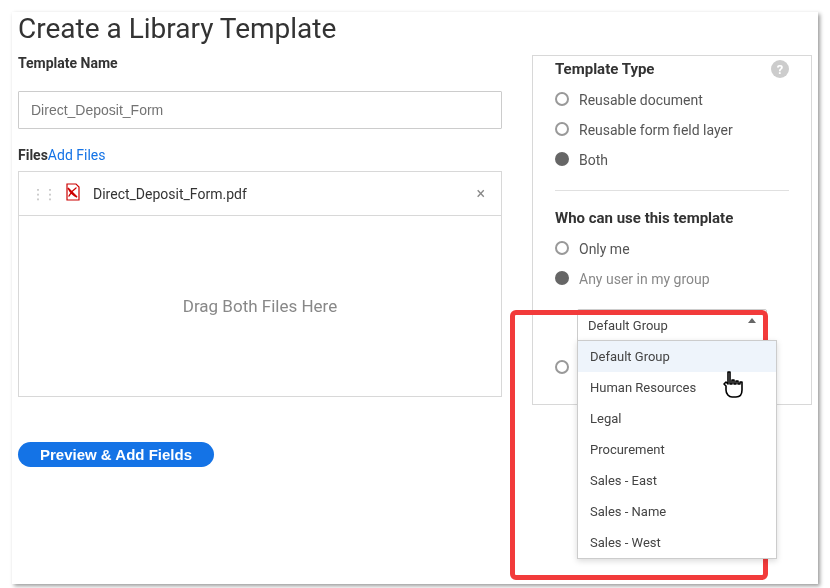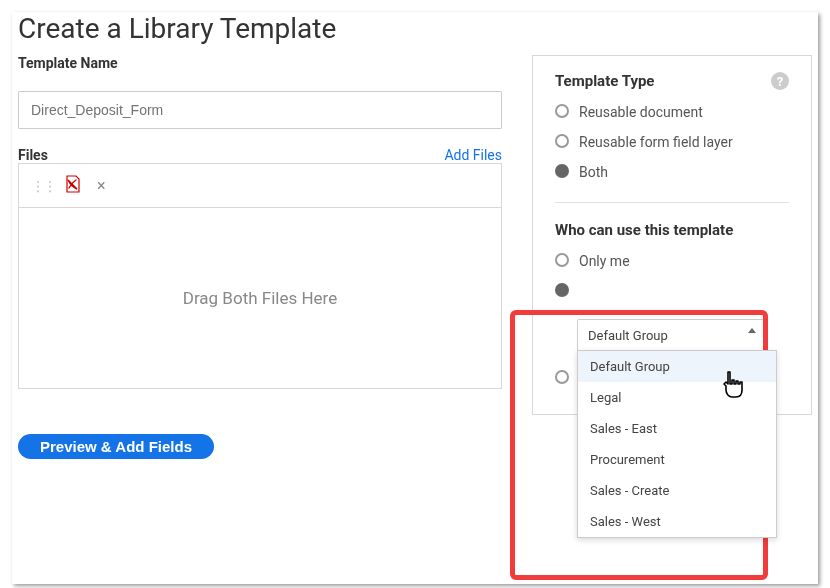--- a/index.html
+++ b/index.html
@@ -20,21 +20,21 @@
     .field-label { font-size: 14px; font-weight: 700; color: #333; margin-bottom: 20px; }
     .template-name-input {
       width: 100%;
       padding: 10px 12px;
       font-size: 14px;
       border: 1px solid #ccc;
       border-radius: 1px;
       color: #737373;
       margin-bottom: 18px;
     }
-    .files-header { display: flex; justify-content: space-between; align-items: center; margin-bottom: 0; }
+    .files-header { display: flex; justify-content: flex-start; align-items: center; margin-bottom: 8px; }
     .add-files-link { color: #1473e6; font-size: 14px; cursor: pointer; }
 
     .files-box { border: 1px solid #d8d8d8; }
     .file-row {
       display: flex; align-items: center;
       padding: 10px 12px;
       border-bottom: 1px solid #d8d8d8;
       font-size: 14px; color: #333;
     }
     .drag-handle { color: #bbb; margin-right: 8px; font-size: 14px; cursor: grab; letter-spacing: -2px; }
@@ -49,21 +49,21 @@
     .preview-btn {
       margin-top: 45px;
       background: #1473e6; color: #fff;
       border: none; border-radius: 20px;
       padding: 4px 22px; font-size: 15px; font-weight: 600;
       cursor: pointer;
     }
 
     .right-panel {
       border: 1px solid #d8d8d8;
-      padding: 16px 22px 30px 22px;
+      padding: 4px 22px 30px 22px;
       position: relative;
     }
     .panel-header { display: flex; justify-content: space-between; align-items: center; margin-bottom: 14px; }
     .panel-title { font-size: 15px; font-weight: 700; color: #333; }
     .help-icon {
       width: 18px; height: 18px; border-radius: 50%;
       background: #ccc; color: #fff; font-size: 13px; font-weight: 700;
       display: flex; align-items: center; justify-content: center;
     }
     .radio-group { display: flex; flex-direction: column; gap: 14px; }
@@ -143,20 +143,21 @@
 
     <div class="files-box">
       <div class="file-row">
         <span class="drag-handle">⋮⋮</span>
         <span class="pdf-icon">
           <svg width="20" height="20" viewBox="0 0 20 20">
             <path d="M4 2 L13 2 L16 5 L16 18 L4 18 Z" fill="none" stroke="#c00" stroke-width="1.2"></path>
             <path d="M5 6 C 7 10, 11 14, 14 15 C 12 13, 8 9, 5 6 Z M6 14 C 8 10, 10 8, 13 6" fill="none" stroke="#c00" stroke-width="1.4" stroke-linecap="round"></path>
           </svg>
         </span>
+        <span class="file-name">Direct_Deposit_Form.pdf</span>
         <span class="remove-file">×</span>
       </div>
       <div class="dropzone">Drag Both Files Here</div>
     </div>
 
     <button class="preview-btn">Preview &amp; Add Fields</button>
   </div>
 
   <div class="right-col">
     <div class="right-panel">
@@ -182,30 +183,32 @@
       <hr class="divider">
 
       <div class="panel-title" style="margin-bottom:14px">Who can use this template</div>
       <div class="radio-group">
         <label class="radio-row">
           <span class="radio-circle"></span>
           <span>Only me</span>
         </label>
         <label class="radio-row" style="color:#888">
           <span class="radio-circle filled"></span>
+          <span>Any user in my group</span>
         </label>
         <div class="group-select">
           <span>Default Group</span>
           <span class="caret-up"></span>
           <div class="dropdown-list">
             <div class="dropdown-item hover">Default Group</div>
+            <div class="dropdown-item">Human Resources</div>
             <div class="dropdown-item">Legal</div>
+            <div class="dropdown-item">Procurement</div>
             <div class="dropdown-item">Sales - East</div>
-            <div class="dropdown-item">Procurement</div>
-            <div class="dropdown-item">Sales - Create</div>
+            <div class="dropdown-item">Sales - Name</div>
             <div class="dropdown-item">Sales - West</div>
           </div>
         </div>
         <label class="radio-row" style="margin-top:4px">
           <span class="radio-circle"></span>
           <span></span>
         </label>
       </div>
     </div>
   </div>

